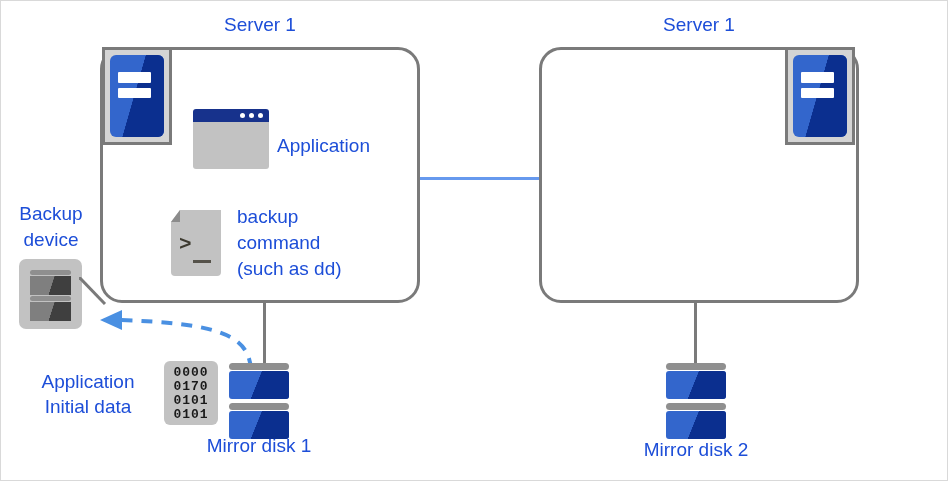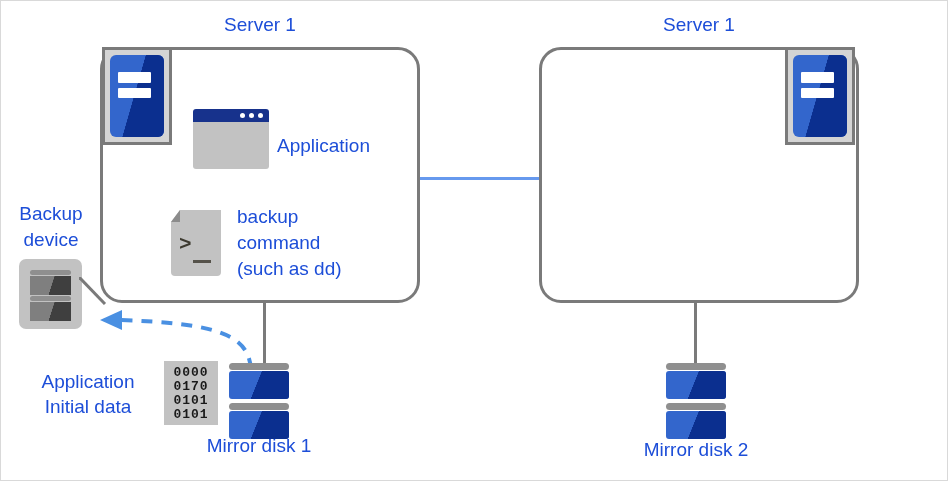--- a/index.html
+++ b/index.html
@@ -180,21 +180,21 @@
   .md-unit.u1 { top: 0; }
   .md-unit.u2 { top: 40px; }
   #mirror-disk-1 { left: 228px; top: 362px; }
   #mirror-disk-2 { left: 665px; top: 362px; }
 
   
   #binary-icon {
     position: absolute;
     left: 163px; top: 360px; width: 54px; height: 64px;
     background: #c2c2c2;
-    border-radius: 0;
+    border-radius: 6px;
   }
   #binary-icon .rows {
     position: absolute;
     left: 0; top: 5px; width: 100%;
     font-family: "Liberation Mono", monospace;
     font-size: 13px;
     font-weight: bold;
     line-height: 14px;
     letter-spacing: 1px;
     color: #1a1a1a;

